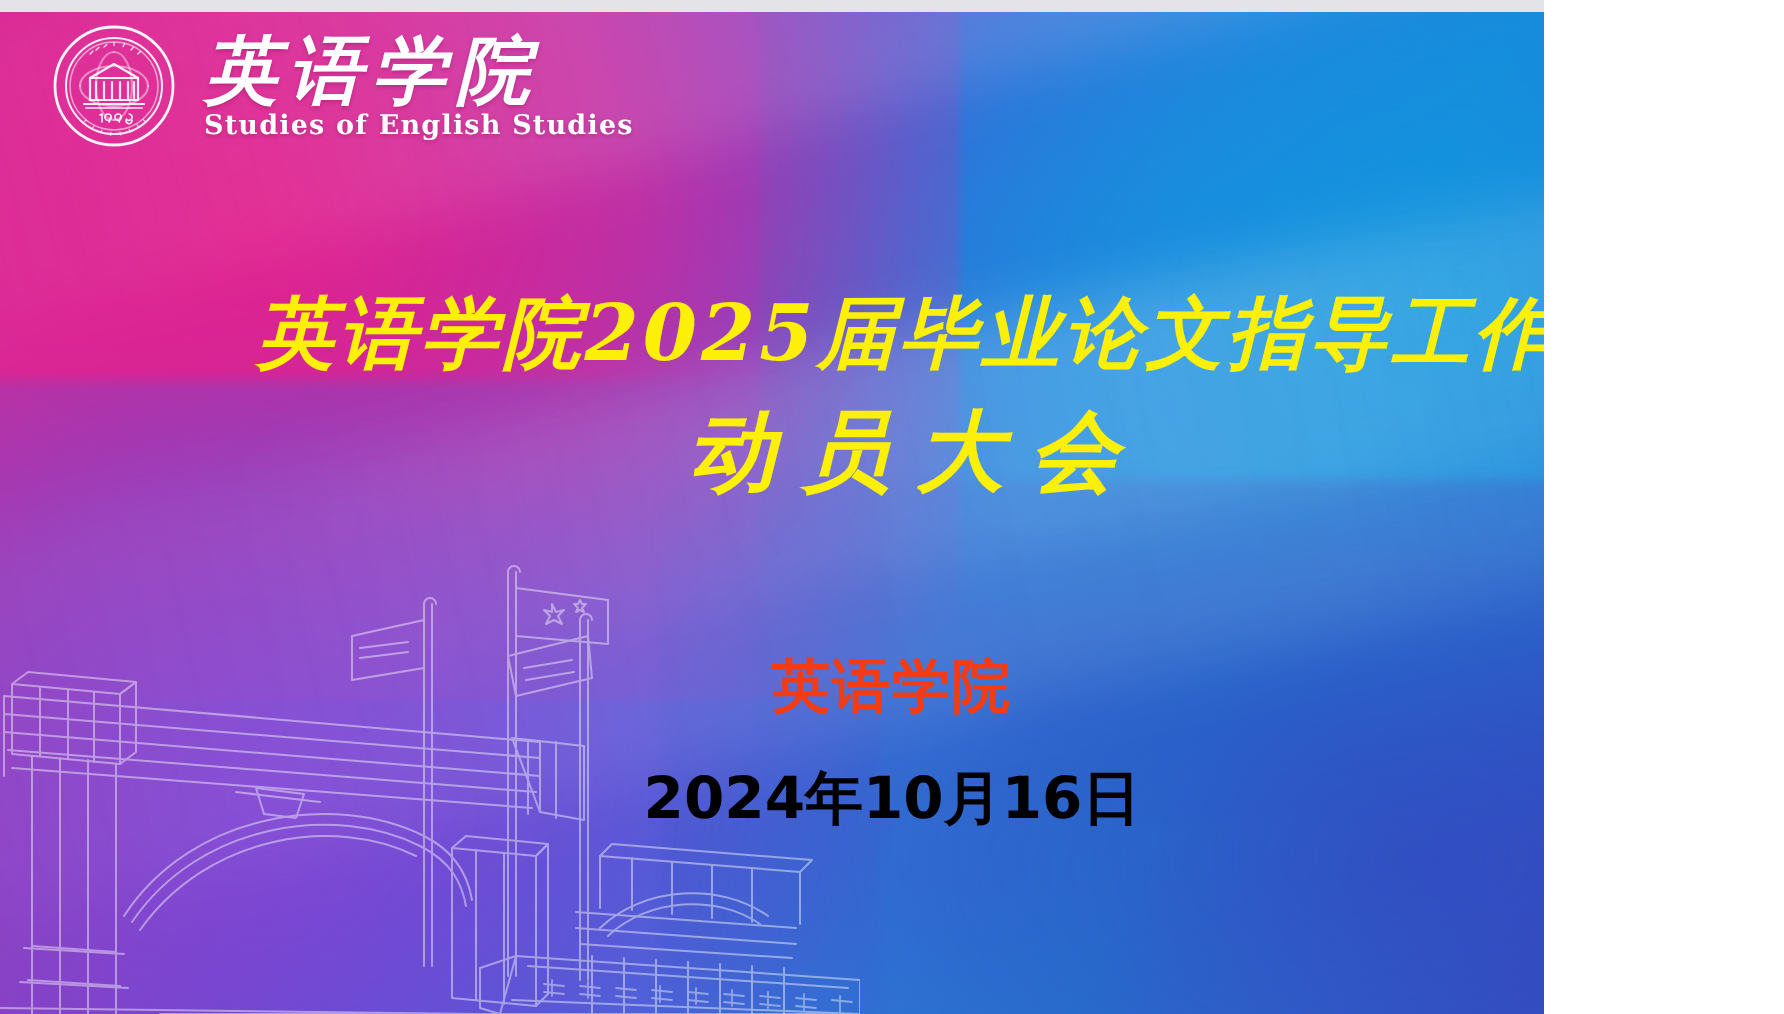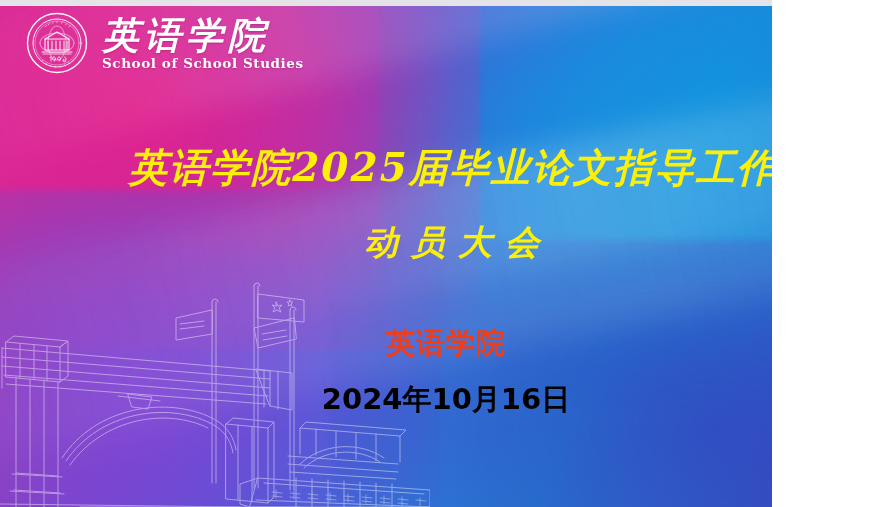--- a/index.html
+++ b/index.html
@@ -194,23 +194,23 @@
     font-style: italic;
     line-height: 1.0;
   }
   .title-line-1 {
     font-size: 39px;
     letter-spacing: 2px;
     padding-left: 14px;
     text-align: center;
   }
   .title-line-2 {
-    font-size: 34px;
+    font-size: 44px;
     letter-spacing: 13px;
-    margin-top: 38px;
+    margin-top: 18px;
     padding-left: 24px;
   }
 
   
   .subtitle-block {
     position: absolute;
     left: 0; top: 326px;
     width: 892px;
     z-index: 20;
     text-align: center;
@@ -384,21 +384,21 @@
           <path d="M19 15 l1.5 -1.5 M22 13 l1.5 -1.3 M26 11.5 l1.4 -1.2 M31 10.8 l0 -1.6 M35.5 11.3 l0.8 -1.5 M39.5 13 l1.1 -1.3 M42.8 15 l1.4 -1.2"></path>
         </g>
 
         <g stroke-width="0.6" opacity="0.7">
           <path d="M17 48 l-1.2 1.2 M21 51 l-1 1.3 M25 53 l-0.7 1.4 M29.5 54.2 l-0.2 1.5 M34 54 l0.3 1.5 M38.5 52.6 l0.7 1.4 M42.5 50.4 l1 1.3 M45.6 47.8 l1.2 1.2"></path>
         </g>
       </svg>
     </div>
     <div class="brand-text">
       <div class="brand-cn">英语学院</div>
-      <div class="brand-en">School of School Studies</div>
+      <div class="brand-en">Studies of English Studies</div>
     </div>
   </div>
 
   <div class="title-block">
     <div class="title-line title-line-1">英语学院2025届毕业论文指导工作</div>
     <div class="title-line title-line-2">动员大会</div>
   </div>
 
   <div class="subtitle-block">
     <div class="subtitle-org">英语学院</div>

